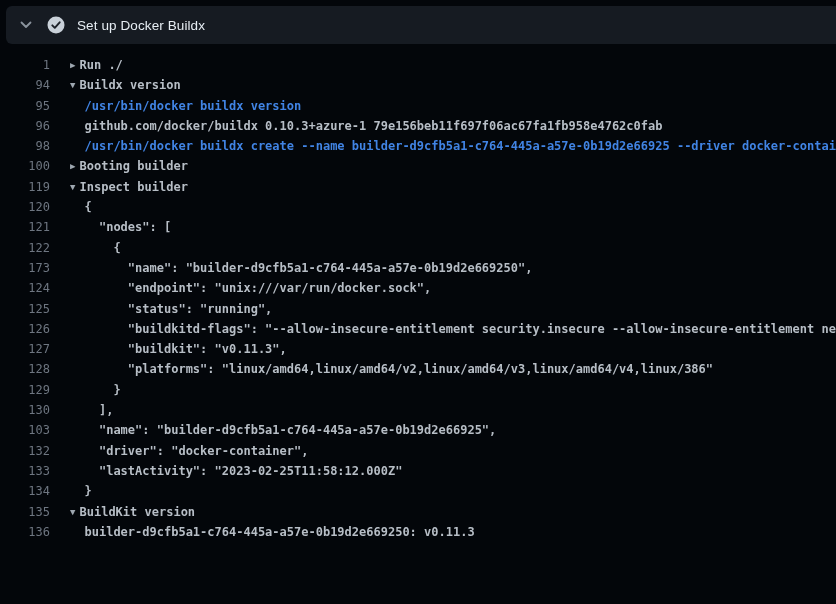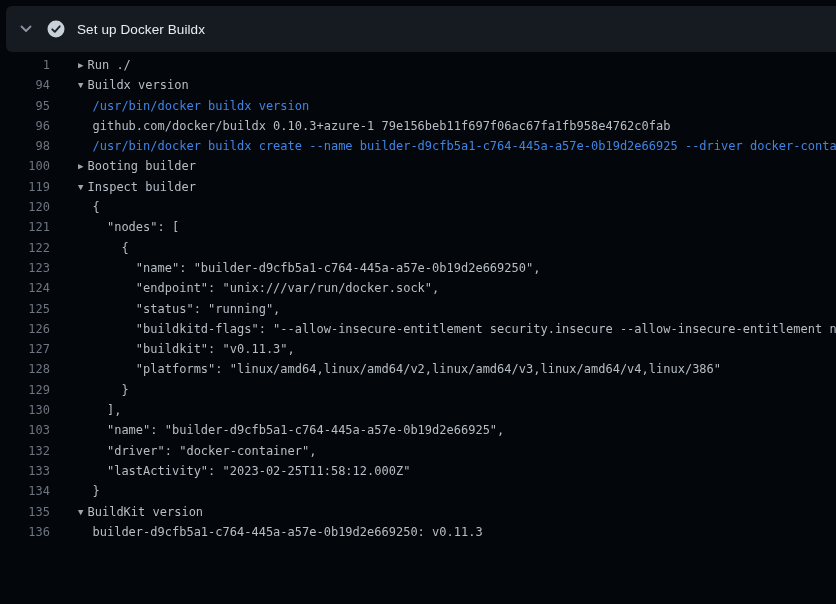--- a/index.html
+++ b/index.html
@@ -5,21 +5,21 @@
   * { margin: 0; padding: 0; box-sizing: border-box; }
   html, body {
     width: 836px; height: 604px;
     overflow: hidden;
     background: var(--bg, #03060a);
     font-family: "Liberation Sans", sans-serif;
   }
   .step-header {
     position: absolute;
     top: 6px; left: 6px; right: 0;
-    height: 46px;
+    height: 38px;
     background: var(--header-bg, #161b22);
     border-radius: 6px 0 0 6px;
     display: flex;
     align-items: center;
     cursor: pointer;
   }
   .chev { margin-left: 12px; display: flex; align-items: center; }
   .check { margin-left: 13px; display: flex; align-items: center; }
   .step-title {
     margin-left: 12px;
@@ -39,21 +39,21 @@
   }
   .log-line { white-space: nowrap; height: 20.3px; overflow: hidden; }
   .num {
     display: inline-block;
     width: 50px;
     text-align: right;
     color: var(--num-color, #6e7681);
     vertical-align: top;
     cursor: pointer;
   }
-  .content { display: inline-block; margin-left: 28px; vertical-align: top; }
+  .content { display: inline-block; margin-left: 20px; vertical-align: top; font-weight: bold; }
   .arrow {
     display: inline-block;
     width: 9.5px;
     font-size: 9px;
     color: var(--arrow-color, #9ea7b0);
     vertical-align: 1px;
     cursor: pointer;
   }
   .text { white-space: pre; color: var(--text-color, #b7bec6); }
   .text.pad { padding-left: 14.5px; }
@@ -83,21 +83,21 @@
       <div class="log-line"><span class="num">1</span><span class="content"><span class="arrow">▶</span><span class="text group">Run ./</span></span></div>
       <div class="log-line"><span class="num">94</span><span class="content"><span class="arrow">▼</span><span class="text group">Buildx version</span></span></div>
       <div class="log-line"><span class="num">95</span><span class="content"><span class="text pad cmd">/usr/bin/docker buildx version</span></span></div>
       <div class="log-line"><span class="num">96</span><span class="content"><span class="text pad">github.com/docker/buildx 0.10.3+azure-1 79e156beb11f697f06ac67fa1fb958e4762c0fab</span></span></div>
       <div class="log-line"><span class="num">98</span><span class="content"><span class="text pad cmd">/usr/bin/docker buildx create --name builder-d9cfb5a1-c764-445a-a57e-0b19d2e66925 --driver docker-container</span></span></div>
       <div class="log-line"><span class="num">100</span><span class="content"><span class="arrow">▶</span><span class="text group">Booting builder</span></span></div>
       <div class="log-line"><span class="num">119</span><span class="content"><span class="arrow">▼</span><span class="text group">Inspect builder</span></span></div>
       <div class="log-line"><span class="num">120</span><span class="content"><span class="text pad">{</span></span></div>
       <div class="log-line"><span class="num">121</span><span class="content"><span class="text pad">  "nodes": [</span></span></div>
       <div class="log-line"><span class="num">122</span><span class="content"><span class="text pad">    {</span></span></div>
-      <div class="log-line"><span class="num">123</span><span class="content"><span class="text pad">      "name": "builder-d9cfb5a1-c764-445a-a57e-0b19d2e669250",</span></span></div>
+      <div class="log-line"><span class="num">173</span><span class="content"><span class="text pad">      "name": "builder-d9cfb5a1-c764-445a-a57e-0b19d2e669250",</span></span></div>
       <div class="log-line"><span class="num">124</span><span class="content"><span class="text pad">      "endpoint": "unix:///var/run/docker.sock",</span></span></div>
       <div class="log-line"><span class="num">125</span><span class="content"><span class="text pad">      "status": "running",</span></span></div>
       <div class="log-line"><span class="num">126</span><span class="content"><span class="text pad">      "buildkitd-flags": "--allow-insecure-entitlement security.insecure --allow-insecure-entitlement network.host",</span></span></div>
       <div class="log-line"><span class="num">127</span><span class="content"><span class="text pad">      "buildkit": "v0.11.3",</span></span></div>
       <div class="log-line"><span class="num">128</span><span class="content"><span class="text pad">      "platforms": "linux/amd64,linux/amd64/v2,linux/amd64/v3,linux/amd64/v4,linux/386"</span></span></div>
       <div class="log-line"><span class="num">129</span><span class="content"><span class="text pad">    }</span></span></div>
       <div class="log-line"><span class="num">130</span><span class="content"><span class="text pad">  ],</span></span></div>
       <div class="log-line"><span class="num">103</span><span class="content"><span class="text pad">  "name": "builder-d9cfb5a1-c764-445a-a57e-0b19d2e66925",</span></span></div>
       <div class="log-line"><span class="num">132</span><span class="content"><span class="text pad">  "driver": "docker-container",</span></span></div>
       <div class="log-line"><span class="num">133</span><span class="content"><span class="text pad">  "lastActivity": "2023-02-25T11:58:12.000Z"</span></span></div>

